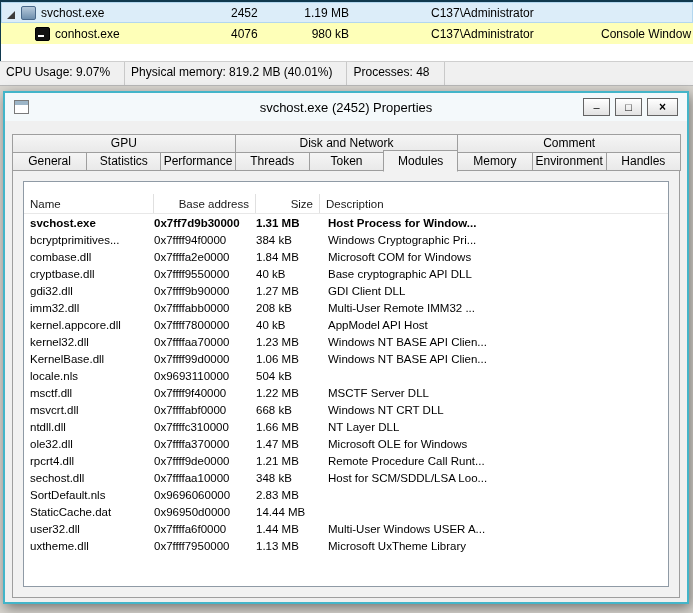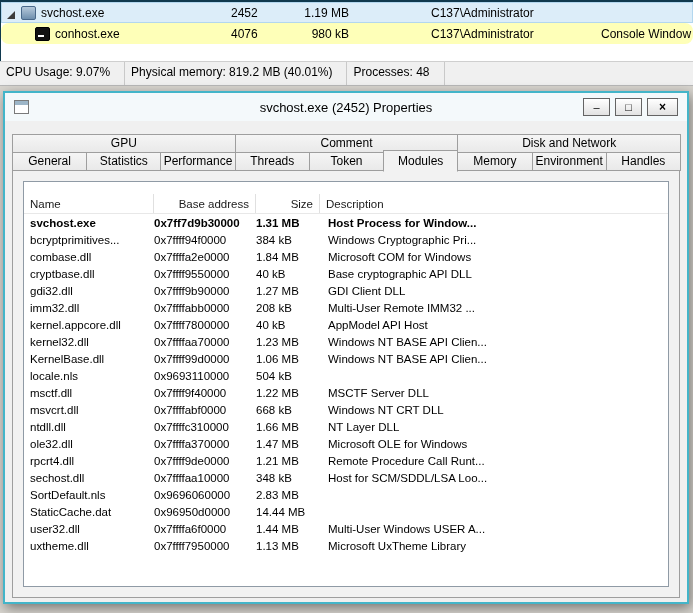--- a/index.html
+++ b/index.html
@@ -17,21 +17,21 @@
     position: absolute; top: 0; left: 0; width: 693px; height: 61px;
     background: #ffffff;
     border-top: 2px solid #10394e;
     border-left: 1px solid #10394e;
   }
   .proc-row {
     height: 21px; display: flex; align-items: center;
     white-space: nowrap; padding-left: 4px; cursor: default;
   }
   .proc-row.selected { background: #dcedf9; outline: 1px solid #b3d7ef; outline-offset: -1px; }
-  .proc-row.new { background: var(--highlight-new, #feffb8); border-radius: 8px; }
+  .proc-row.new { background: var(--highlight-new, #feffb8); }
   .cell-name { width: 218px; display: flex; align-items: center; overflow: hidden; }
   .cell-pid  { width: 46px; padding-left: 8px; }
   .cell-mem  { width: 80px; text-align: right; }
   .cell-user { width: 170px; margin-left: 82px; }
   .cell-desc { flex: 1; overflow: hidden; }
   .expander {
     width: 0; height: 0; margin: 4px 6px 0 2px;
     border-bottom: 8px solid #3c3c3c; border-left: 8px solid transparent;
   }
   .tree-indent { width: 30px; flex: 0 0 30px; }
@@ -189,23 +189,23 @@
       <span class="winbtn">□</span>
       <span class="winbtn close">×</span>
     </span>
   </div>
 
   <div class="tabwrap">
     <div class="tabrow tabrow1">
 
         <div class="tab">GPU</div>
 
+        <div class="tab">Disk and Network</div>
+
         <div class="tab">Comment</div>
-
-        <div class="tab">Disk and Network</div>
       </div>
     <div class="tabrow tabrow2">
 
         <div class="tab">General</div>
 
         <div class="tab">Statistics</div>
 
         <div class="tab">Performance</div>
 
         <div class="tab">Threads</div>

